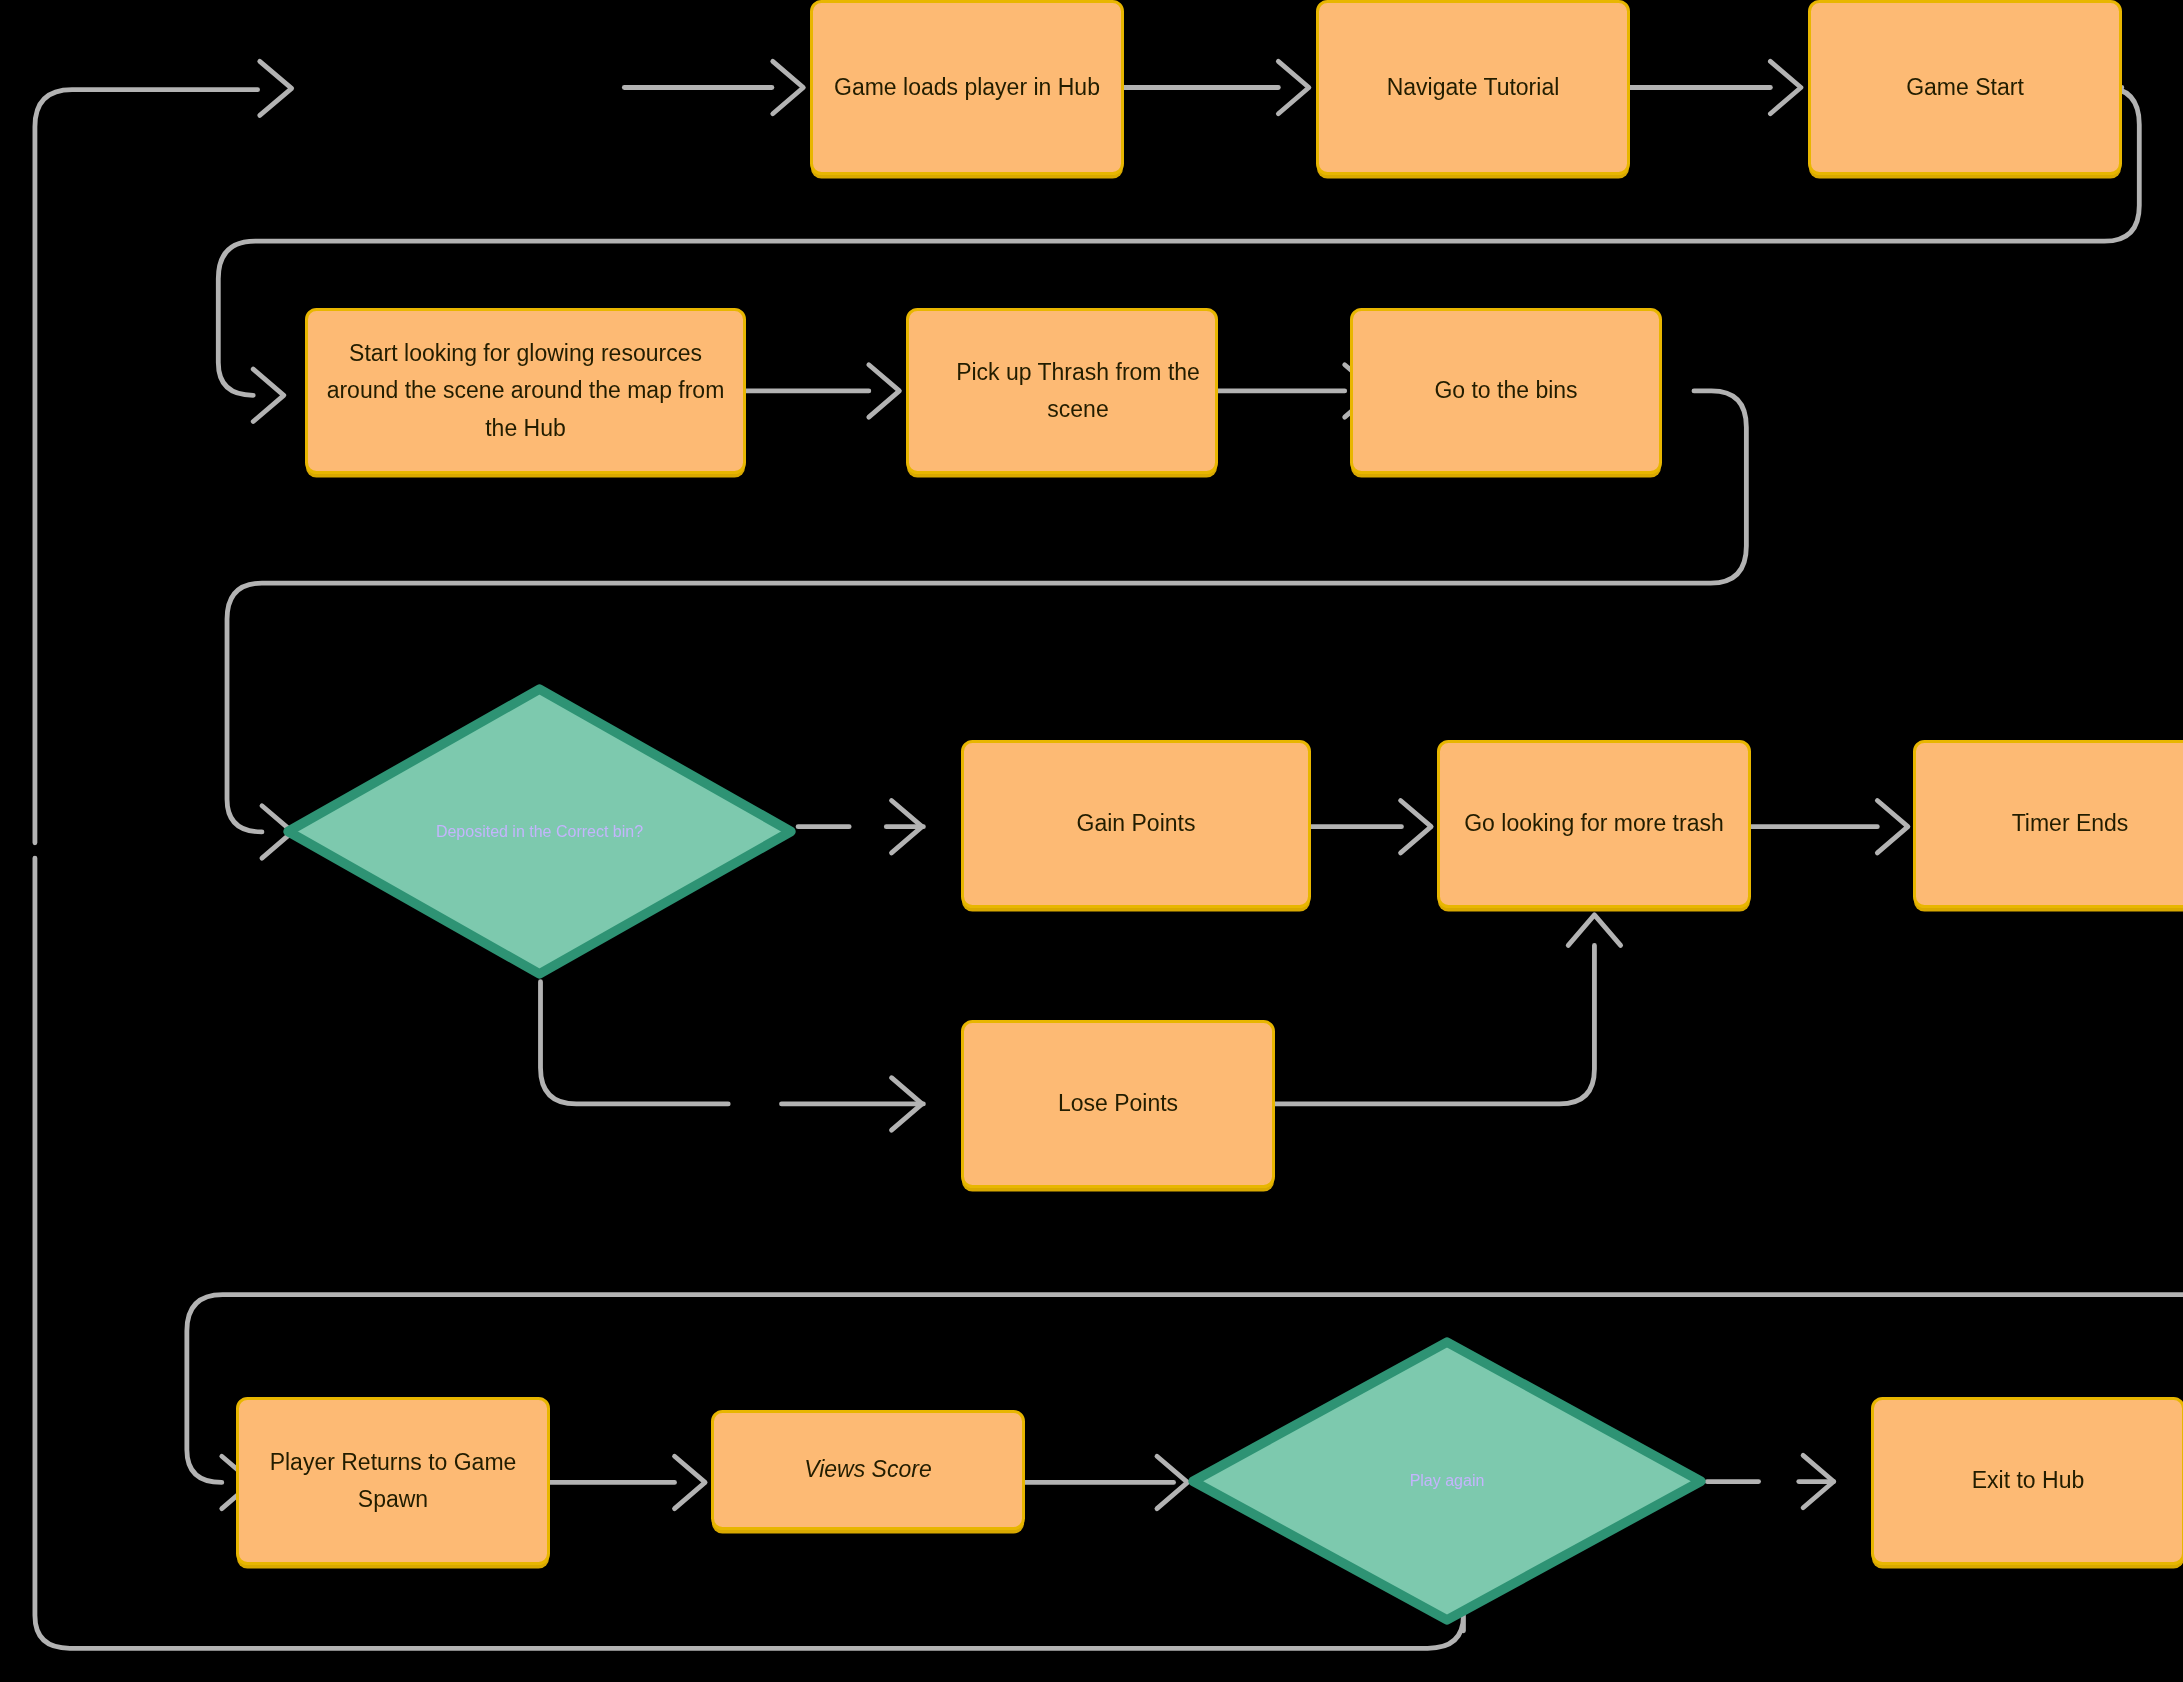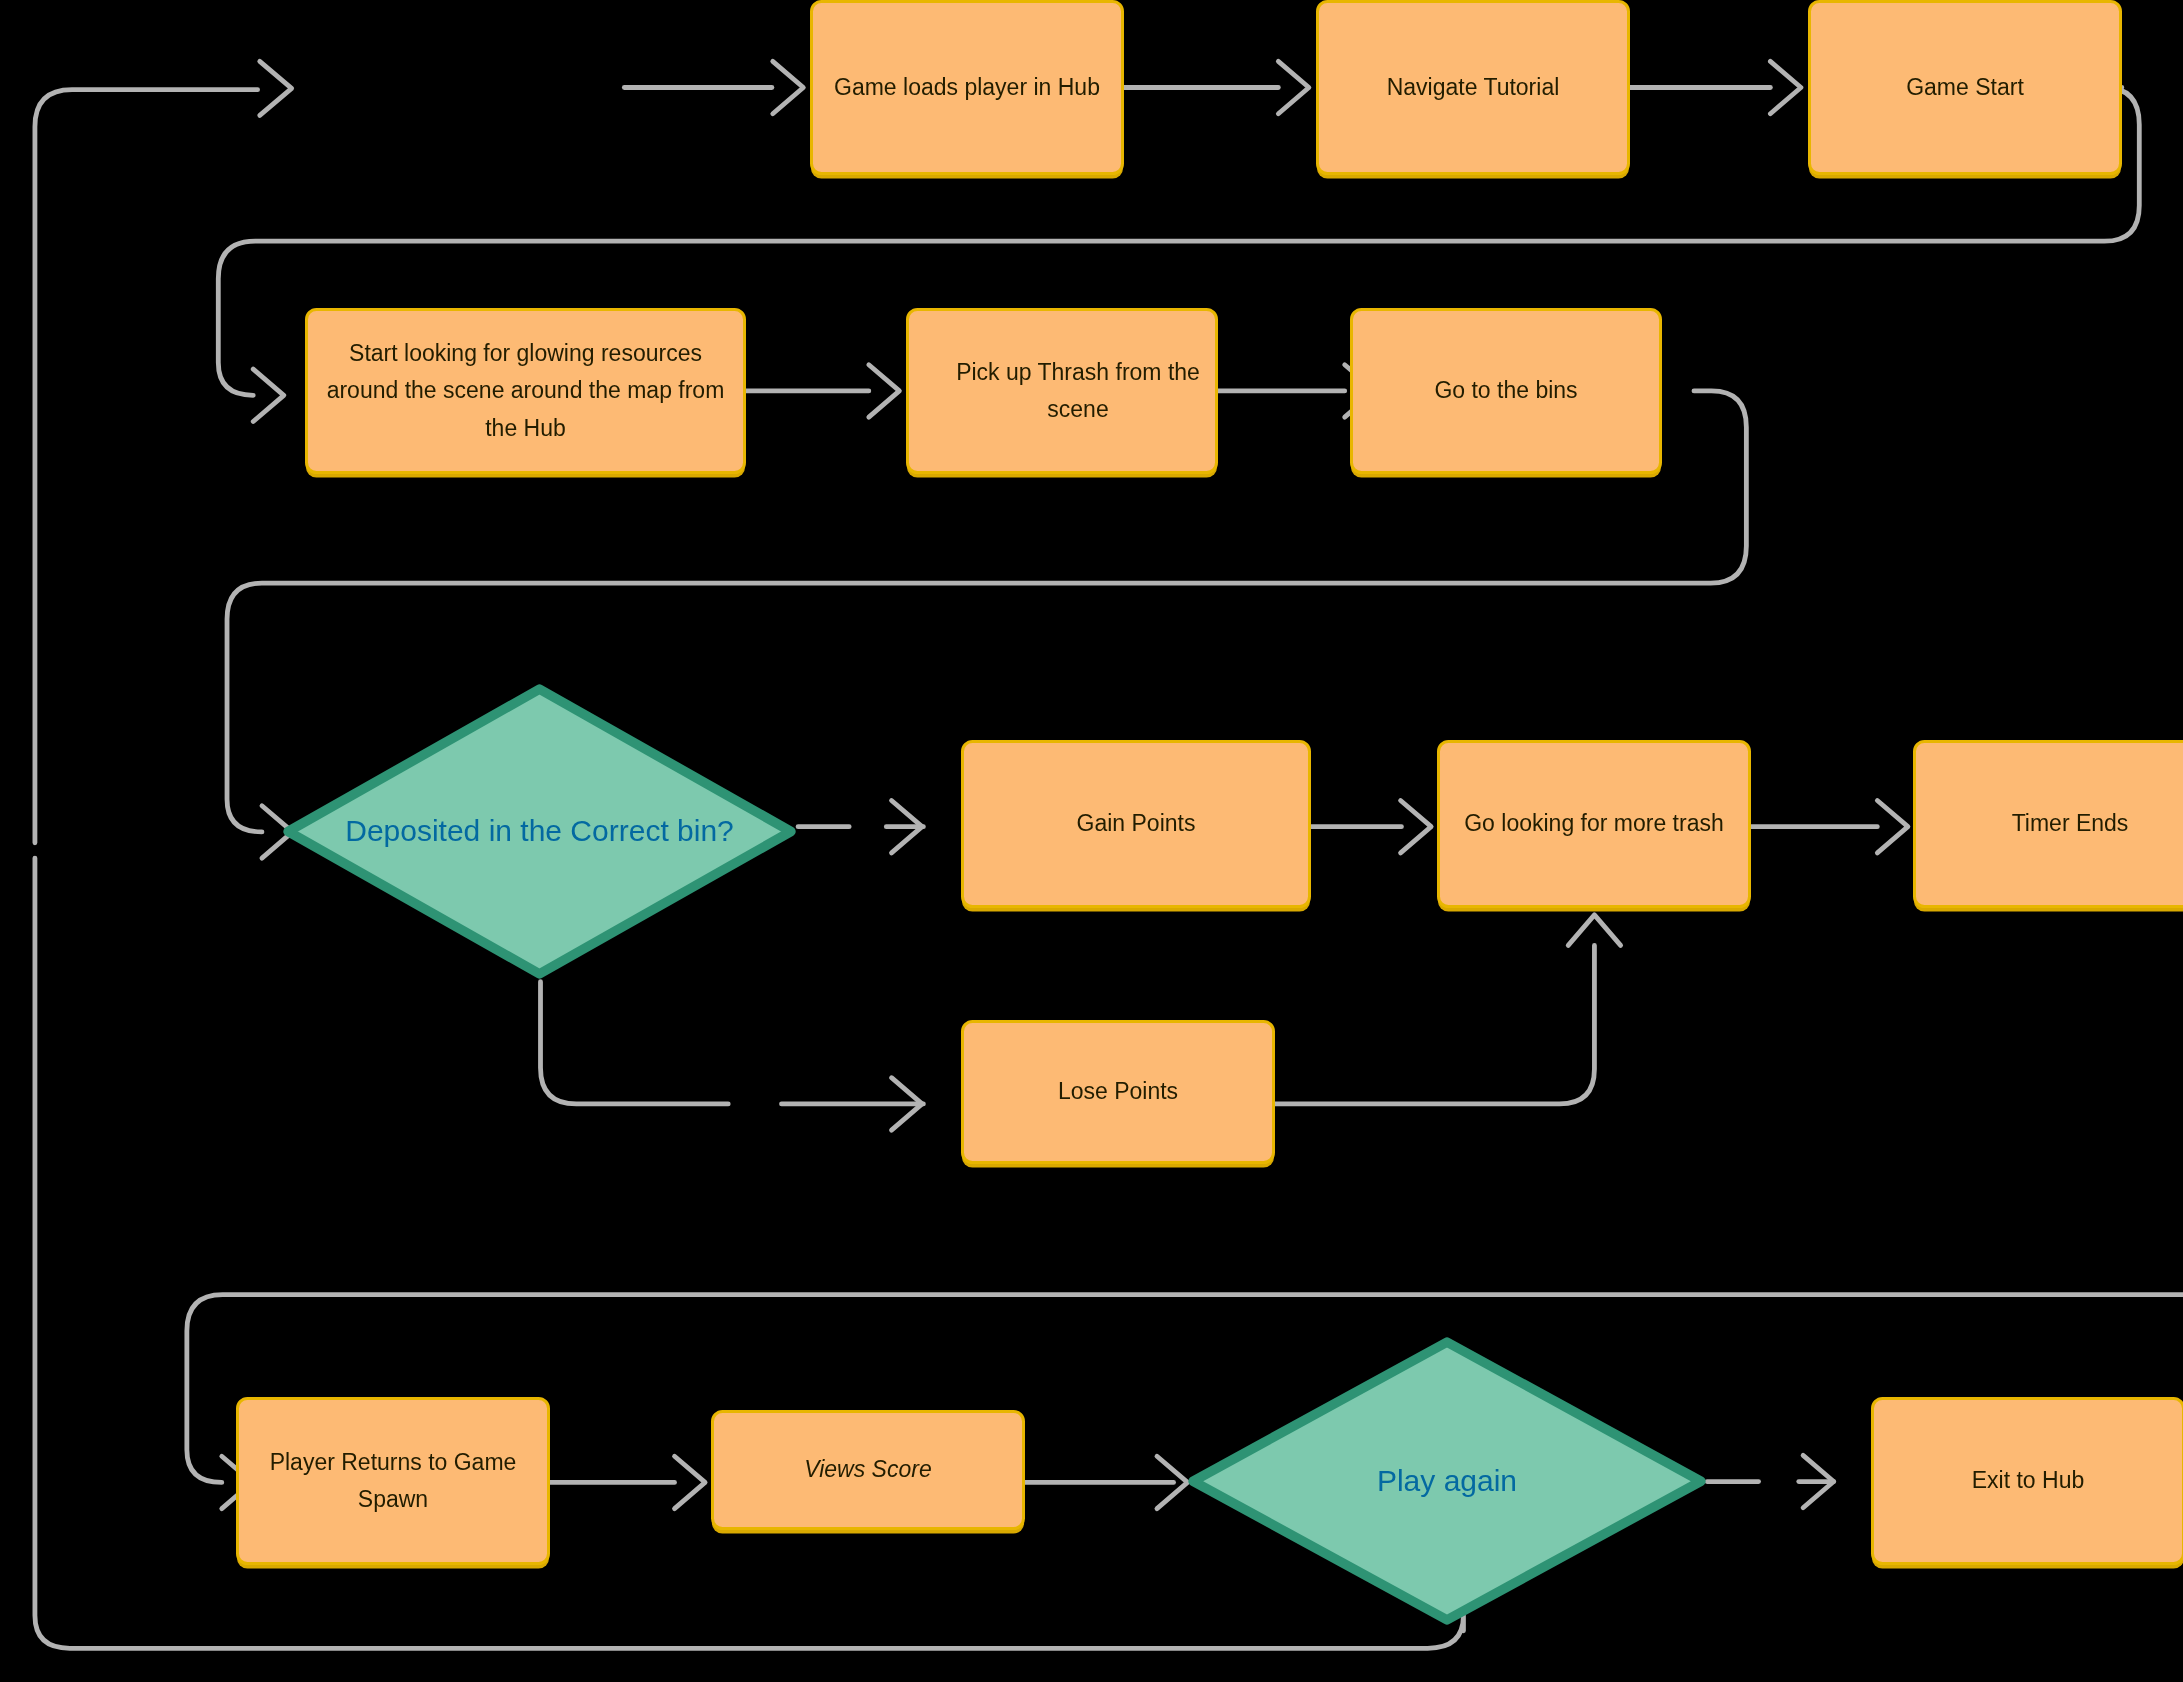--- a/index.html
+++ b/index.html
@@ -66,22 +66,22 @@
   }
   .decision .dshape {
     position: absolute;
     left: 0; top: 0;
     width: 100%; height: 100%;
     z-index: 1;
   }
   .decision .label {
     position: relative;
     z-index: 2;
-    color: #0369a1;
-    font-size: 30px;
+    color: #c4b5fd;
+    font-size: 16px;
     padding: 0 10%;
   }
   .wire {
     fill: none;
     stroke: #B3B3B3;
     stroke-width: 11;
     stroke-linecap: round;
     stroke-linejoin: round;
   }
   .head {
@@ -184,21 +184,21 @@
     <svg class="dshape" viewBox="0 0 1180 680" preserveAspectRatio="none">
       <polygon points="590,14 1166,340 590,666 14,340" fill="#7DC9AE" stroke="#2E9374" stroke-width="22" stroke-linejoin="round"></polygon>
     </svg>
     <span class="label">Deposited in the Correct bin?</span>
   </div>
 
   <div class="node process" style="left:961px; top:740px; width:350px; height:168px;">
     <span class="label">Gain Points</span>
   </div>
 
-  <div class="node process" style="left:961px; top:1020px; width:314px; height:144px;">
+  <div class="node process" style="left:961px; top:1020px; width:314px; height:168px;">
     <span class="label">Lose Points</span>
   </div>
 
   <div class="node process" style="left:1437px; top:740px; width:314px; height:168px;">
     <span class="label">Go looking for more trash</span>
   </div>
 
   <div class="node process" style="left:1913px; top:740px; width:314px; height:168px;">
     <span class="label">Timer Ends</span>
   </div>

